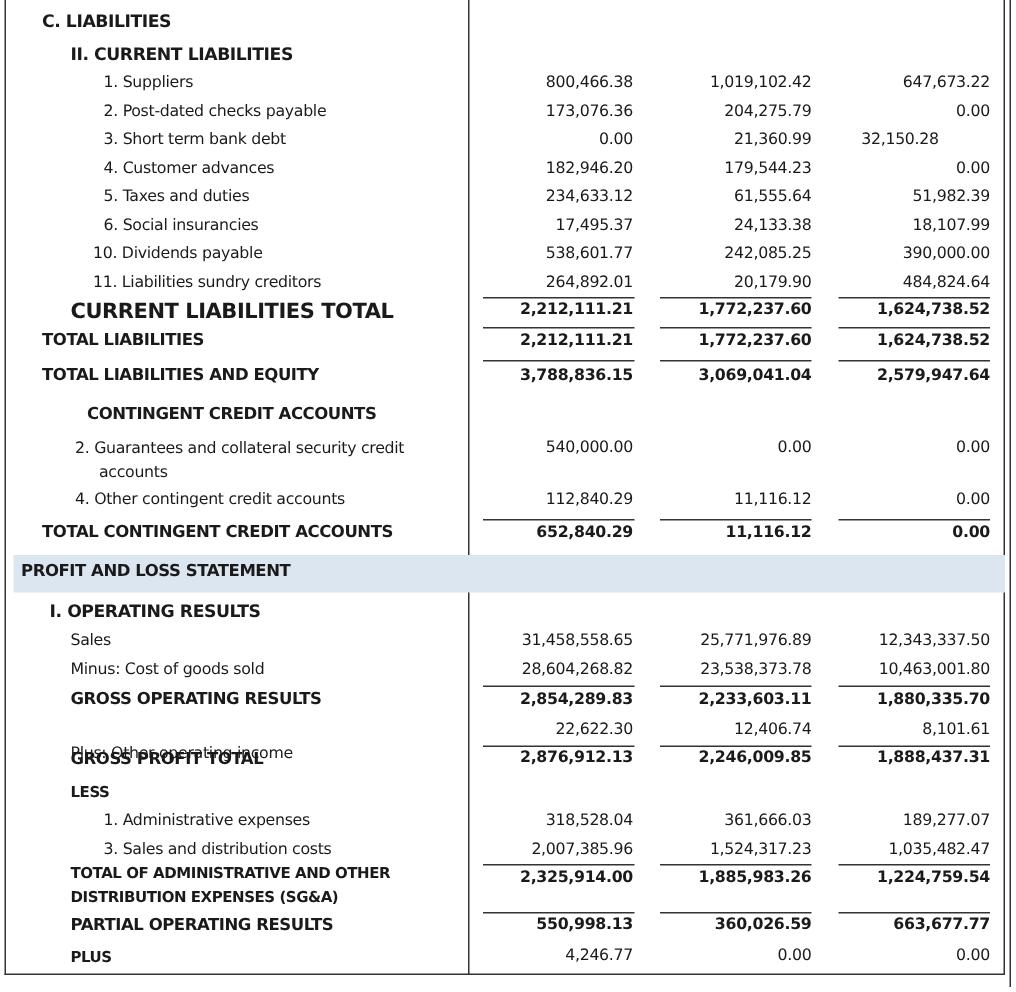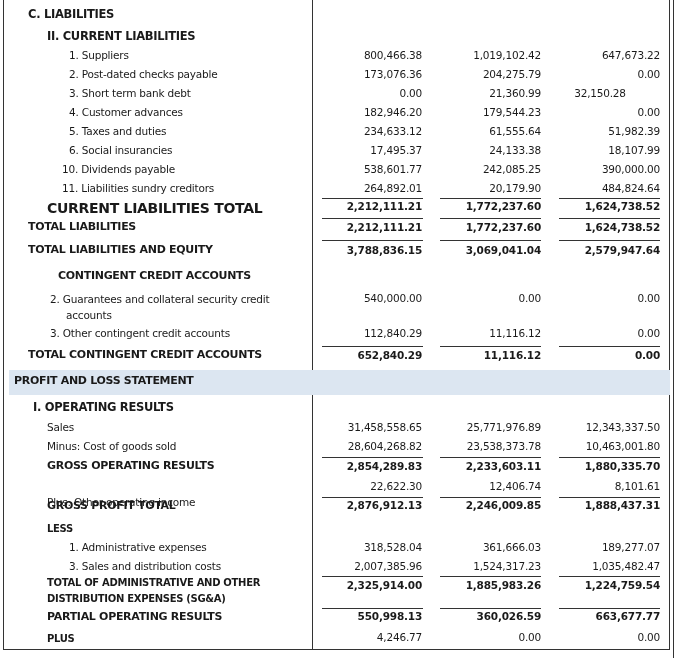--- a/index.html
+++ b/index.html
@@ -111,21 +111,21 @@
 </div>
 
 <div class="lbl bs" style="left:14px;top:269px;font-size:11px;margin-left:44px;">CONTINGENT CREDIT ACCOUNTS</div>
 <div>
   <div class="lbl wrap" style="left:50px;top:291px;width:240px;padding-left:16px;text-indent:-16px;">2.  Guarantees and collateral security credit accounts</div>
   <div class="num c1" style="top:292px;">540,000.00</div>
   <div class="num c2" style="top:292px;">0.00</div>
   <div class="num c3" style="top:292px;">0.00</div>
 </div>
 <div>
-  <div class="lbl" style="left:50px;top:327px;">3.  Other contingent credit accounts</div>
+  <div class="lbl" style="left:50px;top:327px;">4.  Other contingent credit accounts</div>
   <div class="num c1" style="top:327px;">112,840.29</div>
   <div class="num c2" style="top:327px;">11,116.12</div>
   <div class="num c3" style="top:327px;">0.00</div>
 </div>
 <div>
   <div class="rule r1" style="top:346px;"></div>
   <div class="rule r2" style="top:346px;"></div>
   <div class="rule r3" style="top:346px;"></div>
   <div class="lbl bs" style="left:28px;top:348px;font-size:11px;">TOTAL CONTINGENT CREDIT ACCOUNTS</div>
   <div class="num b c1" style="top:349px;">652,840.29</div>

